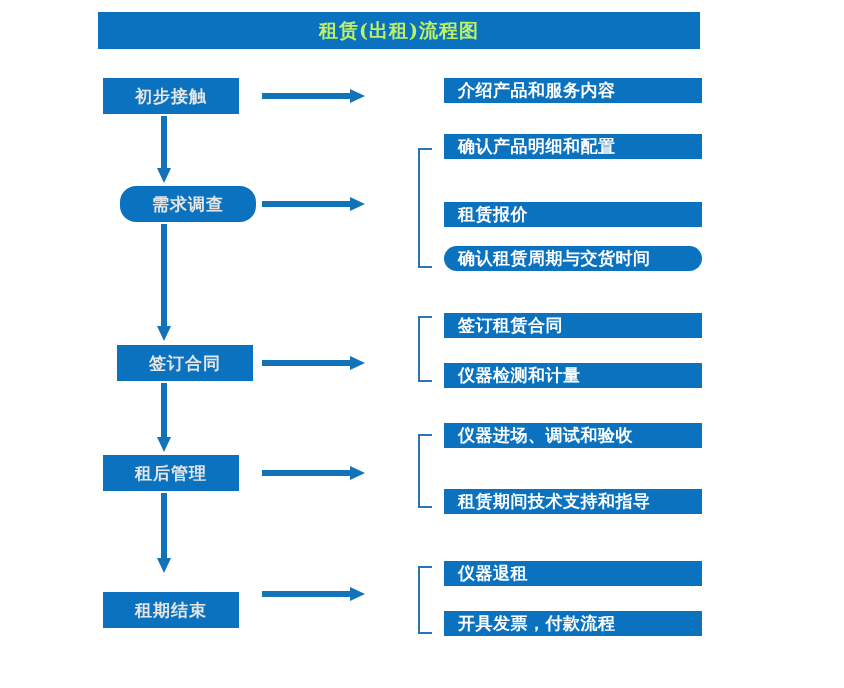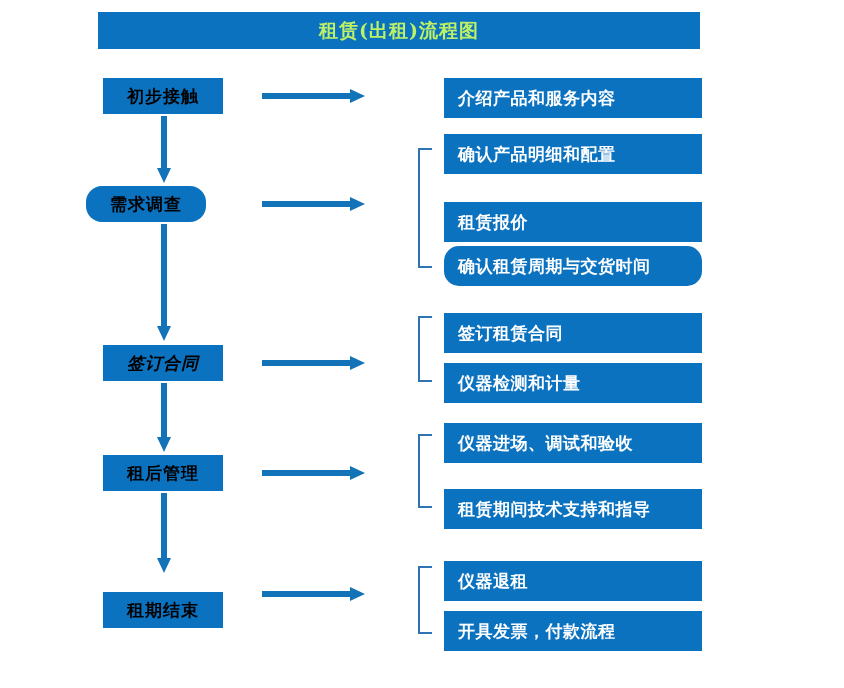--- a/index.html
+++ b/index.html
@@ -33,39 +33,39 @@
     justify-content: center;
     font-size: 19px;
     font-weight: bold;
     letter-spacing: 1px;
     box-sizing: border-box;
   }
 
   
   .stage-box {
     position: absolute;
-    width: 120px;
+    width: 136px;
     height: 36px;
     background: #0B72C0;
-    color: #000000;
+    color: #e5e5e5;
     display: flex;
     align-items: center;
     justify-content: center;
     font-size: 17px;
     font-weight: bold;
     letter-spacing: 1px;
     box-sizing: border-box;
   }
 
   
   .detail-box {
     position: absolute;
     left: 444px;
     width: 258px;
-    height: 40px;
+    height: 25px;
     background: #0B72C0;
     color: #ffffff;
     display: flex;
     align-items: center;
     justify-content: flex-start;
     padding-left: 14px;
     font-size: 17px;
     font-weight: bold;
     letter-spacing: 0.5px;
     box-sizing: border-box;
@@ -99,23 +99,23 @@
 </style>
 </head>
 <body>
 
 <div id="canvas">
 
   <div class="title-bar">租赁(出租)流程图</div>
 
   <div class="stage-box" style="left:103px; top:78px;">初步接触</div>
 
-  <div class="stage-box" style="left:86px; top:186px;border-radius:16px;">需求调查</div>
-
-  <div class="stage-box" style="left:103px; top:345px;font-style:italic;">签订合同</div>
+  <div class="stage-box" style="left:120px; top:186px;border-radius:16px;">需求调查</div>
+
+  <div class="stage-box" style="left:117px; top:345px;">签订合同</div>
 
   <div class="stage-box" style="left:103px; top:455px;">租后管理</div>
 
   <div class="stage-box" style="left:103px; top:576px;margin-top:16px;">租期结束</div>
 
   <div class="arrow-v" style="top:116px; height:68px;">
     <svg width="16" height="68" viewBox="0 0 16 68">
       <rect x="5" y="0" width="6" height="54" fill="#1273B8"></rect>
       <polygon points="1,52 15,52 8,67" fill="#1273B8"></polygon>
     </svg>

